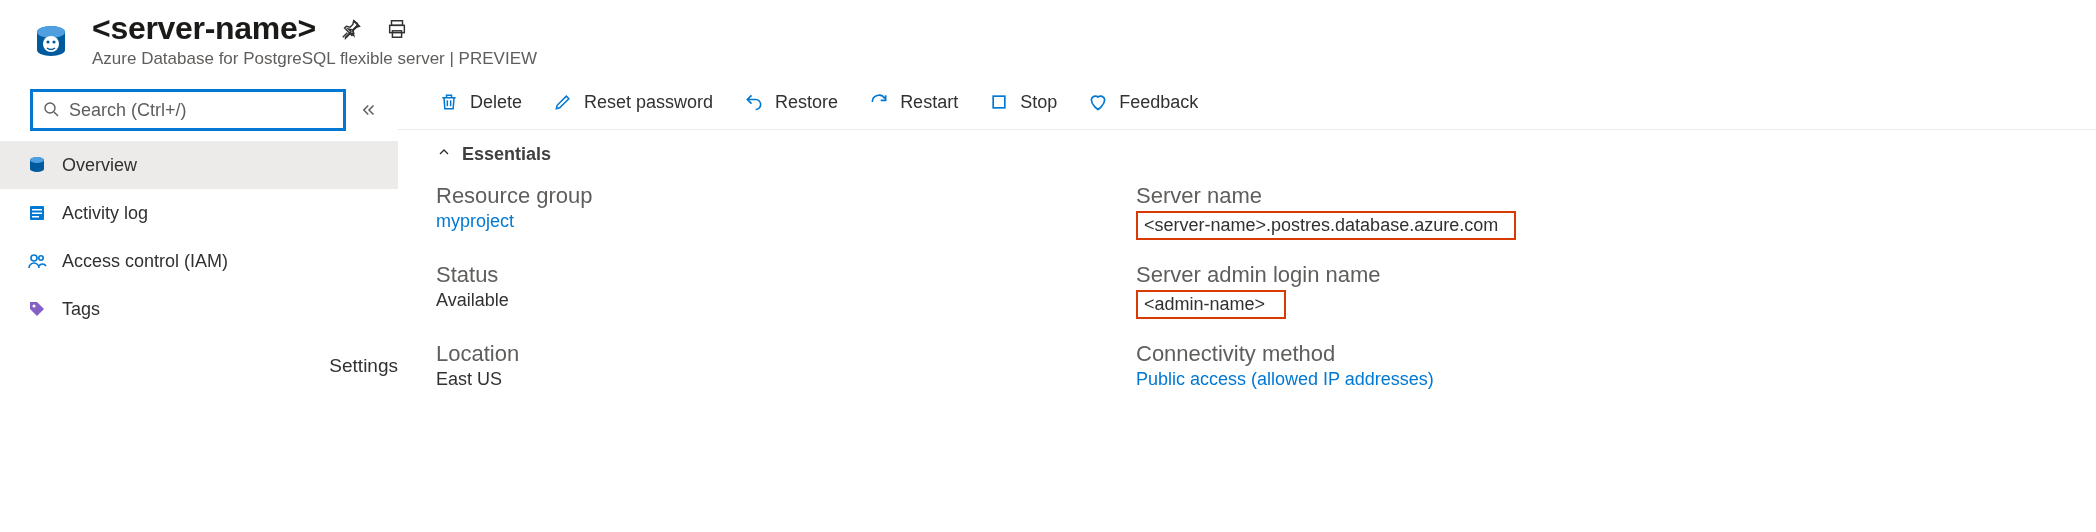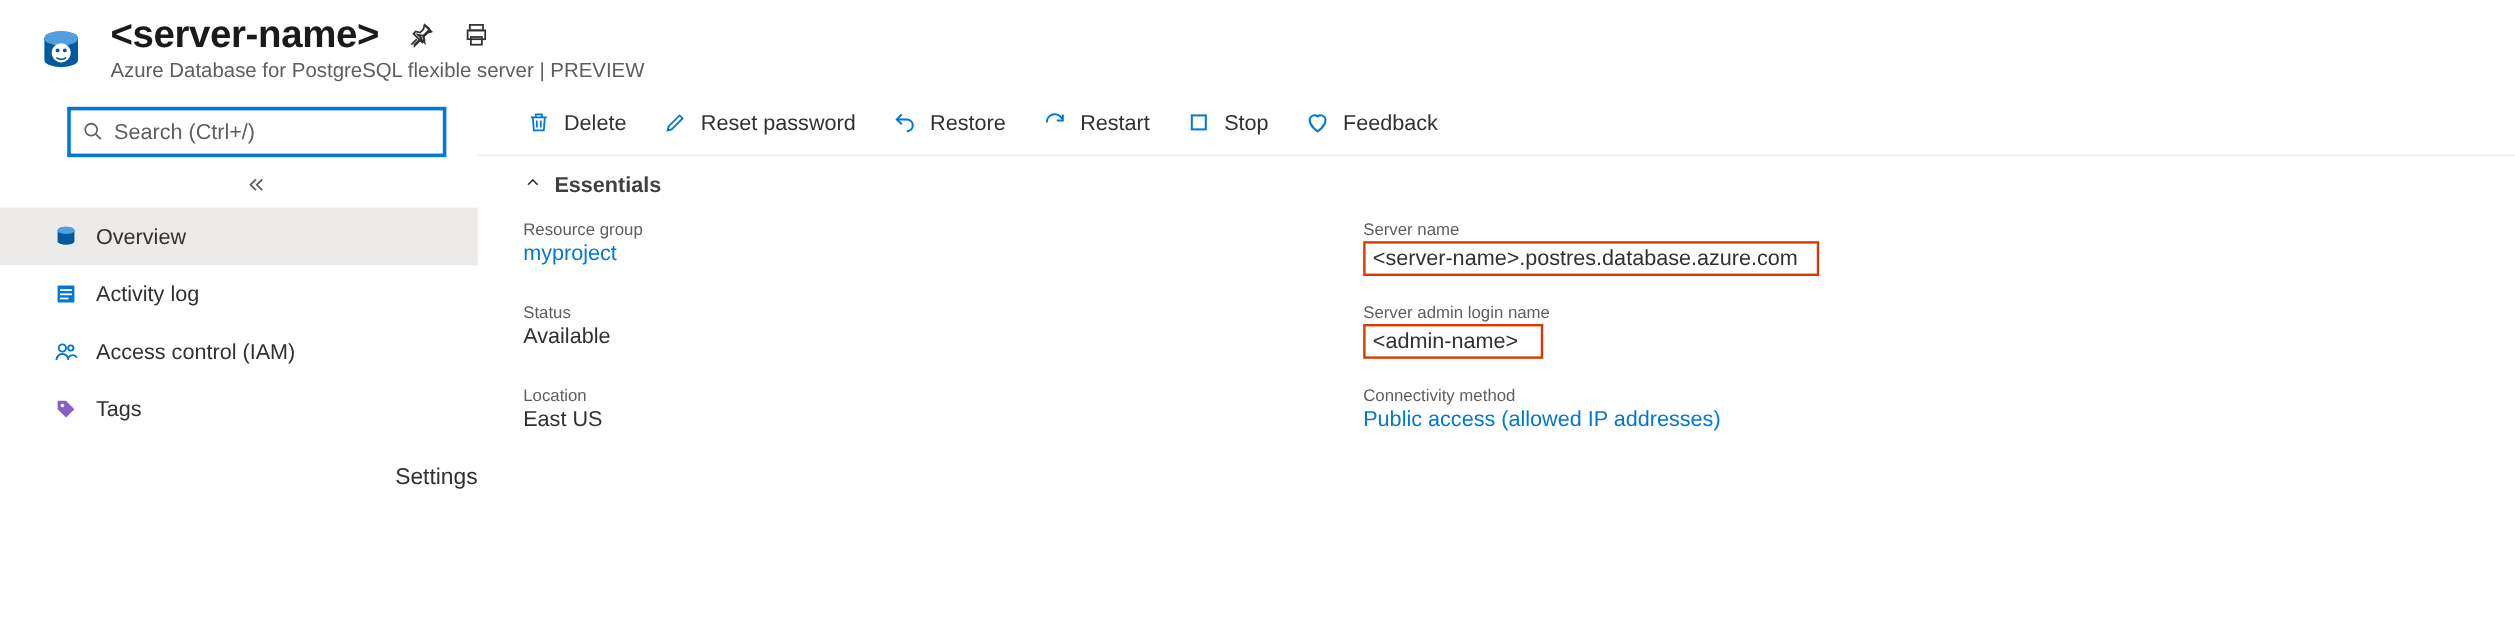--- a/index.html
+++ b/index.html
@@ -67,21 +67,20 @@
     width: 398px;
     padding-top: 4px;
     display: flex;
     flex-direction: column;
   }
   .search-row {
     display: flex;
     align-items: center;
     padding: 4px 0 10px 30px;
     gap: 14px;
-    flex-direction: column;
   }
   .search-box {
     display: flex;
     align-items: center;
     border: 3px solid #0078d4;
     height: 42px;
     width: 316px;
     padding: 0 10px;
     gap: 10px;
   }
@@ -98,21 +97,21 @@
     color: #605e5c;
     cursor: pointer;
     display: inline-flex;
     align-items: center;
   }
 
   .nav-item {
     display: flex;
     align-items: center;
     height: 48px;
-    padding-left: 44px;
+    padding-left: 26px;
     gap: 14px;
     font-size: 18px;
     color: #323130;
     cursor: pointer;
   }
   .nav-item.selected { background: #edebe9; }
   .nav-icon {
     width: 22px;
     height: 22px;
     display: inline-flex;
@@ -171,21 +170,21 @@
   }
 
   .essentials-grid {
     display: grid;
     grid-template-columns: 680px 600px;
     column-gap: 20px;
     row-gap: 22px;
     padding: 10px 0 0 38px;
   }
   .field { display: flex; flex-direction: column; gap: 2px; }
-  .field-label { font-size: 14px; color: #605e5c; }
+  .field-label { font-size: 22px; color: #605e5c; }
   .field-value { font-size: 18px; color: #323130; }
   .field-value.link { color: #0078d4; cursor: pointer; }
   .highlight-box {
     border: 2px solid #d83b01;
     padding: 2px 6px;
     display: inline-block;
     width: fit-content;
     min-width: 380px;
   }
   .highlight-box.narrow { min-width: 150px; width: fit-content; }

